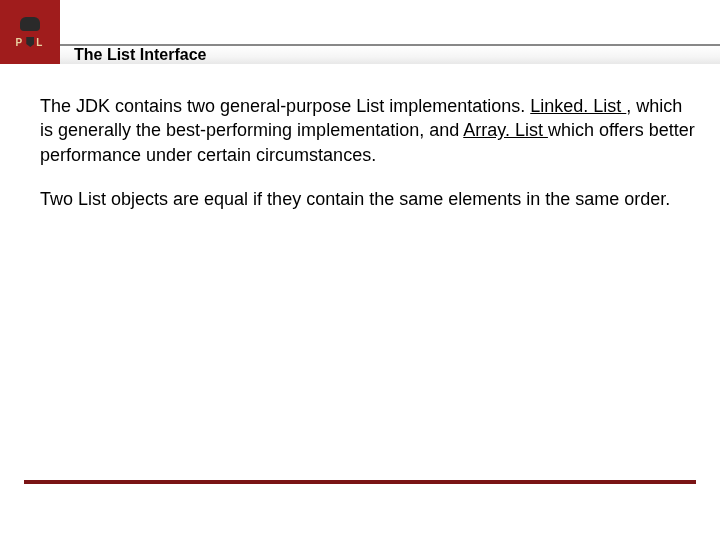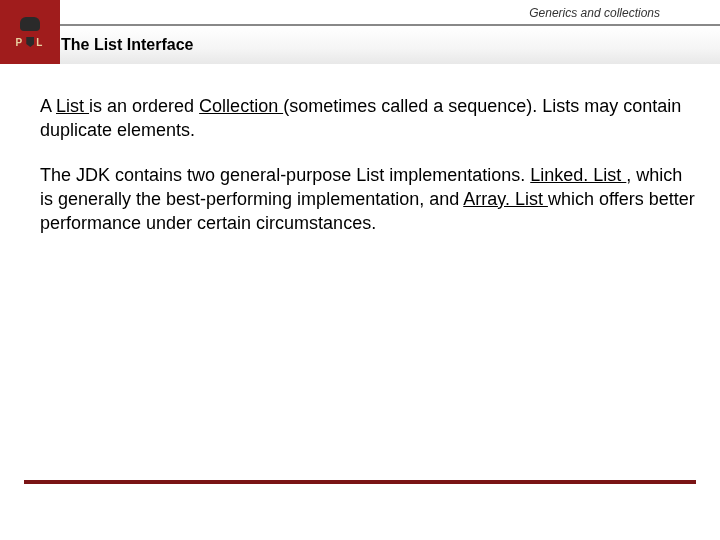--- a/index.html
+++ b/index.html
@@ -72,24 +72,24 @@
       text-align: right;
       font-style: italic;
       font-size: 12px;
       color: #333;
       padding-right: 60px;
       padding-bottom: 4px;
     }
     .title-bar {
       border-top: 2px solid #888;
       background: linear-gradient(to bottom, #ffffff 0%, #f5f5f5 60%, #e8e8e8 100%);
-      height: 40px;
+      height: 20px;
       display: flex;
       align-items: center;
-      padding-left: 1px;
+      padding-left: 14px;
     }
     .slide-title {
       font-size: 16px;
       font-weight: bold;
       color: #000;
     }
     .content {
       padding: 30px 24px 0 40px;
       font-size: 18px;
       line-height: 1.35;
@@ -119,29 +119,26 @@
     <div class="logo-emblem">
       <div class="logo-shape"></div>
     </div>
     <div class="logo-letters">
       <span>P</span>
       <span class="logo-crest"></span>
       <span>L</span>
     </div>
   </div>
   <div class="header-right">
-    <div class="topic-line">Generics and collections</div>
     <div class="title-bar">
       <span class="slide-title">The List Interface</span>
     </div>
   </div>
 </div>
 
 <div class="content">
   <p>
-    <span>A </span><span class="link">List </span><span>is an ordered </span><span class="link">Collection </span><span>(sometimes called a sequence). Lists may contain duplicate elements.</span>
-  </p>
-  <p>
     <span>The JDK contains two general-purpose List implementations. </span><span class="link">Linked. List </span><span>, which is generally the best-performing implementation, and </span><span class="link">Array. List </span><span>which offers better performance under certain circumstances.</span>
   </p>
+  <p>Two List objects are equal if they contain the same elements in the same order.</p>
 </div>
 
 <div class="footer-rule"></div>
 
 </body></html>

